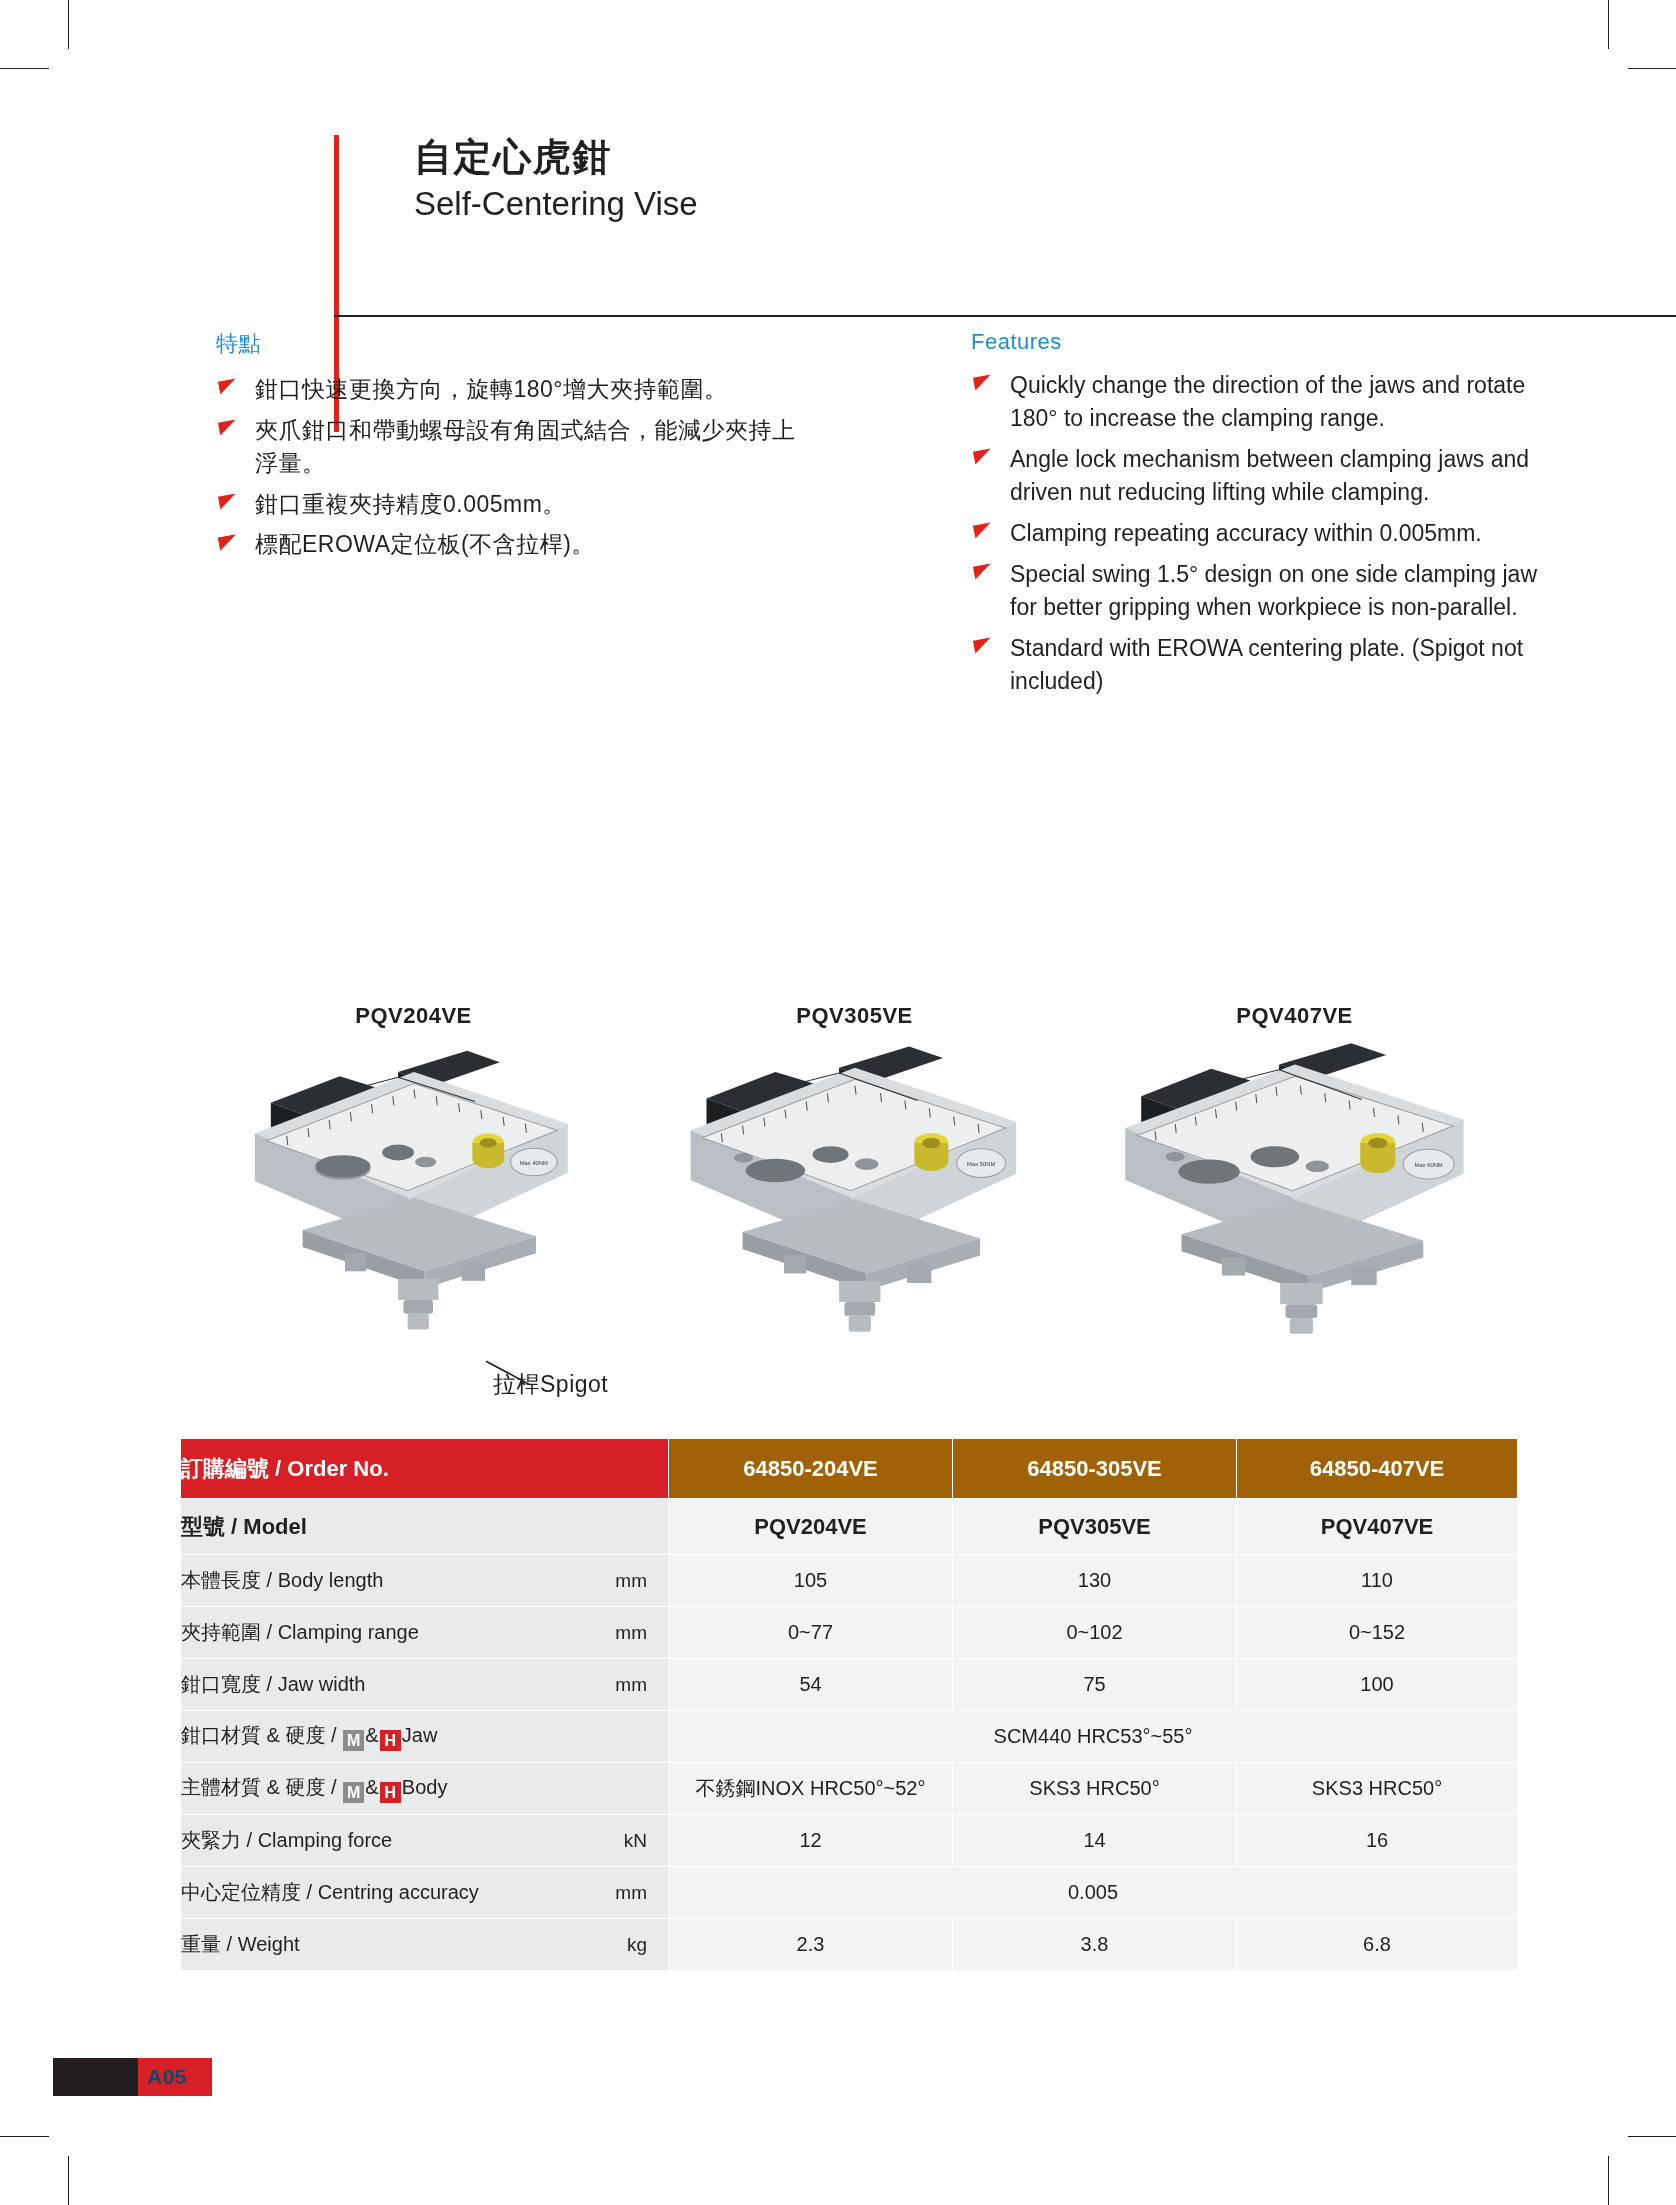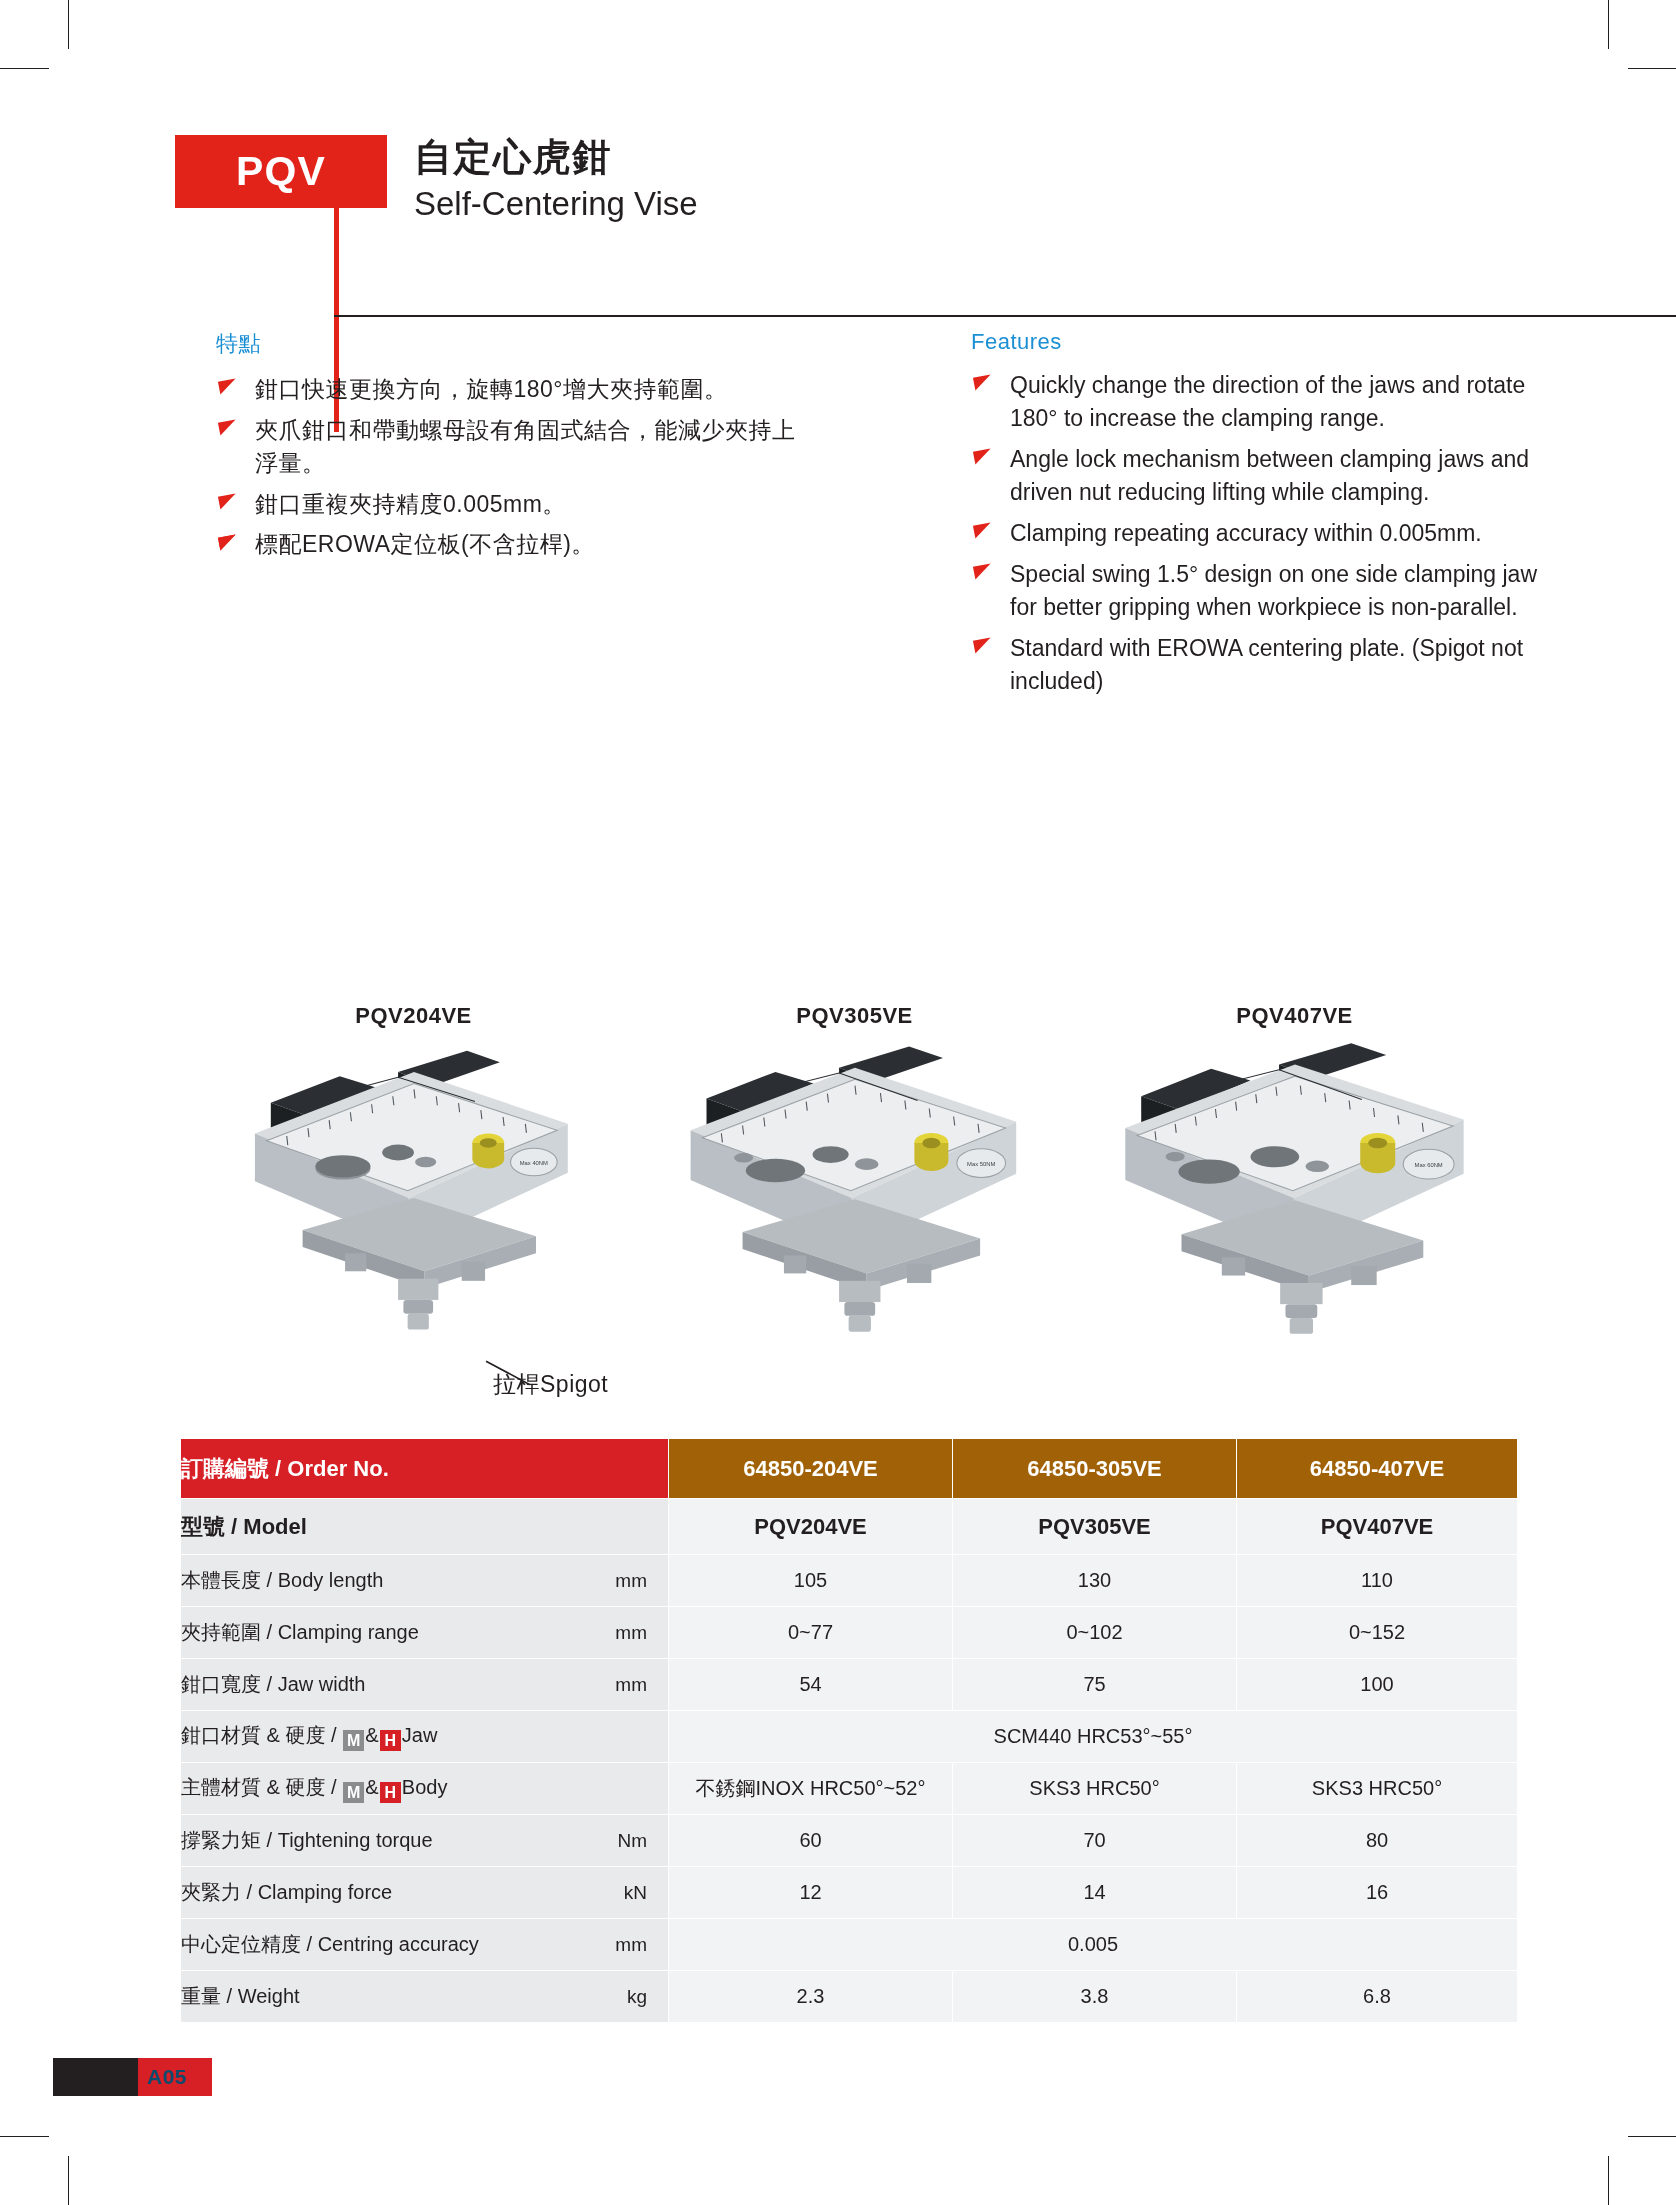--- a/index.html
+++ b/index.html
@@ -297,21 +297,20 @@
 <div class="crop v" style="left:68px;top:2156px;"></div>
 <div class="crop h" style="left:0;top:2136px;"></div>
 <div class="crop v" style="left:1608px;top:2156px;"></div>
 <div class="crop h" style="left:1628px;top:2136px;"></div>
 
 <div class="page">
 
   <div class="header">
     <div class="brand-rule"></div>
     <div class="brand-row">
-      <div class="brand-box">PQV</div>
       <div class="title-cn">自定心虎鉗</div>
       <div class="title-en">Self-Centering Vise</div>
     </div>
     <div class="hrule"></div>
   </div>
 
   <div class="features">
 
     <div class="col left">
       <div class="col-head">特點</div>
@@ -605,29 +604,20 @@
 
         <tr>
           <td class="lbl">
             <span>主體材質 &amp; 硬度 / </span><span class="badge m">M</span><span>&amp;</span><span class="badge h">H</span><span>Body</span>
           </td>
           <td class="val">不銹鋼INOX  HRC50°~52°</td>
           <td class="val">SKS3 HRC50°</td>
           <td class="val">SKS3 HRC50°</td>
         </tr>
 
-        <tr>
-          <td class="lbl">
-            <span>撐緊力矩 / Tightening torque</span>
-            <span class="unit">Nm</span>
-          </td>
-          <td class="val">60</td>
-          <td class="val">70</td>
-          <td class="val">80</td>
-        </tr>
 
         <tr>
           <td class="lbl">
             <span>夾緊力 / Clamping force</span>
             <span class="unit">kN</span>
           </td>
           <td class="val">12</td>
           <td class="val">14</td>
           <td class="val">16</td>
         </tr>

